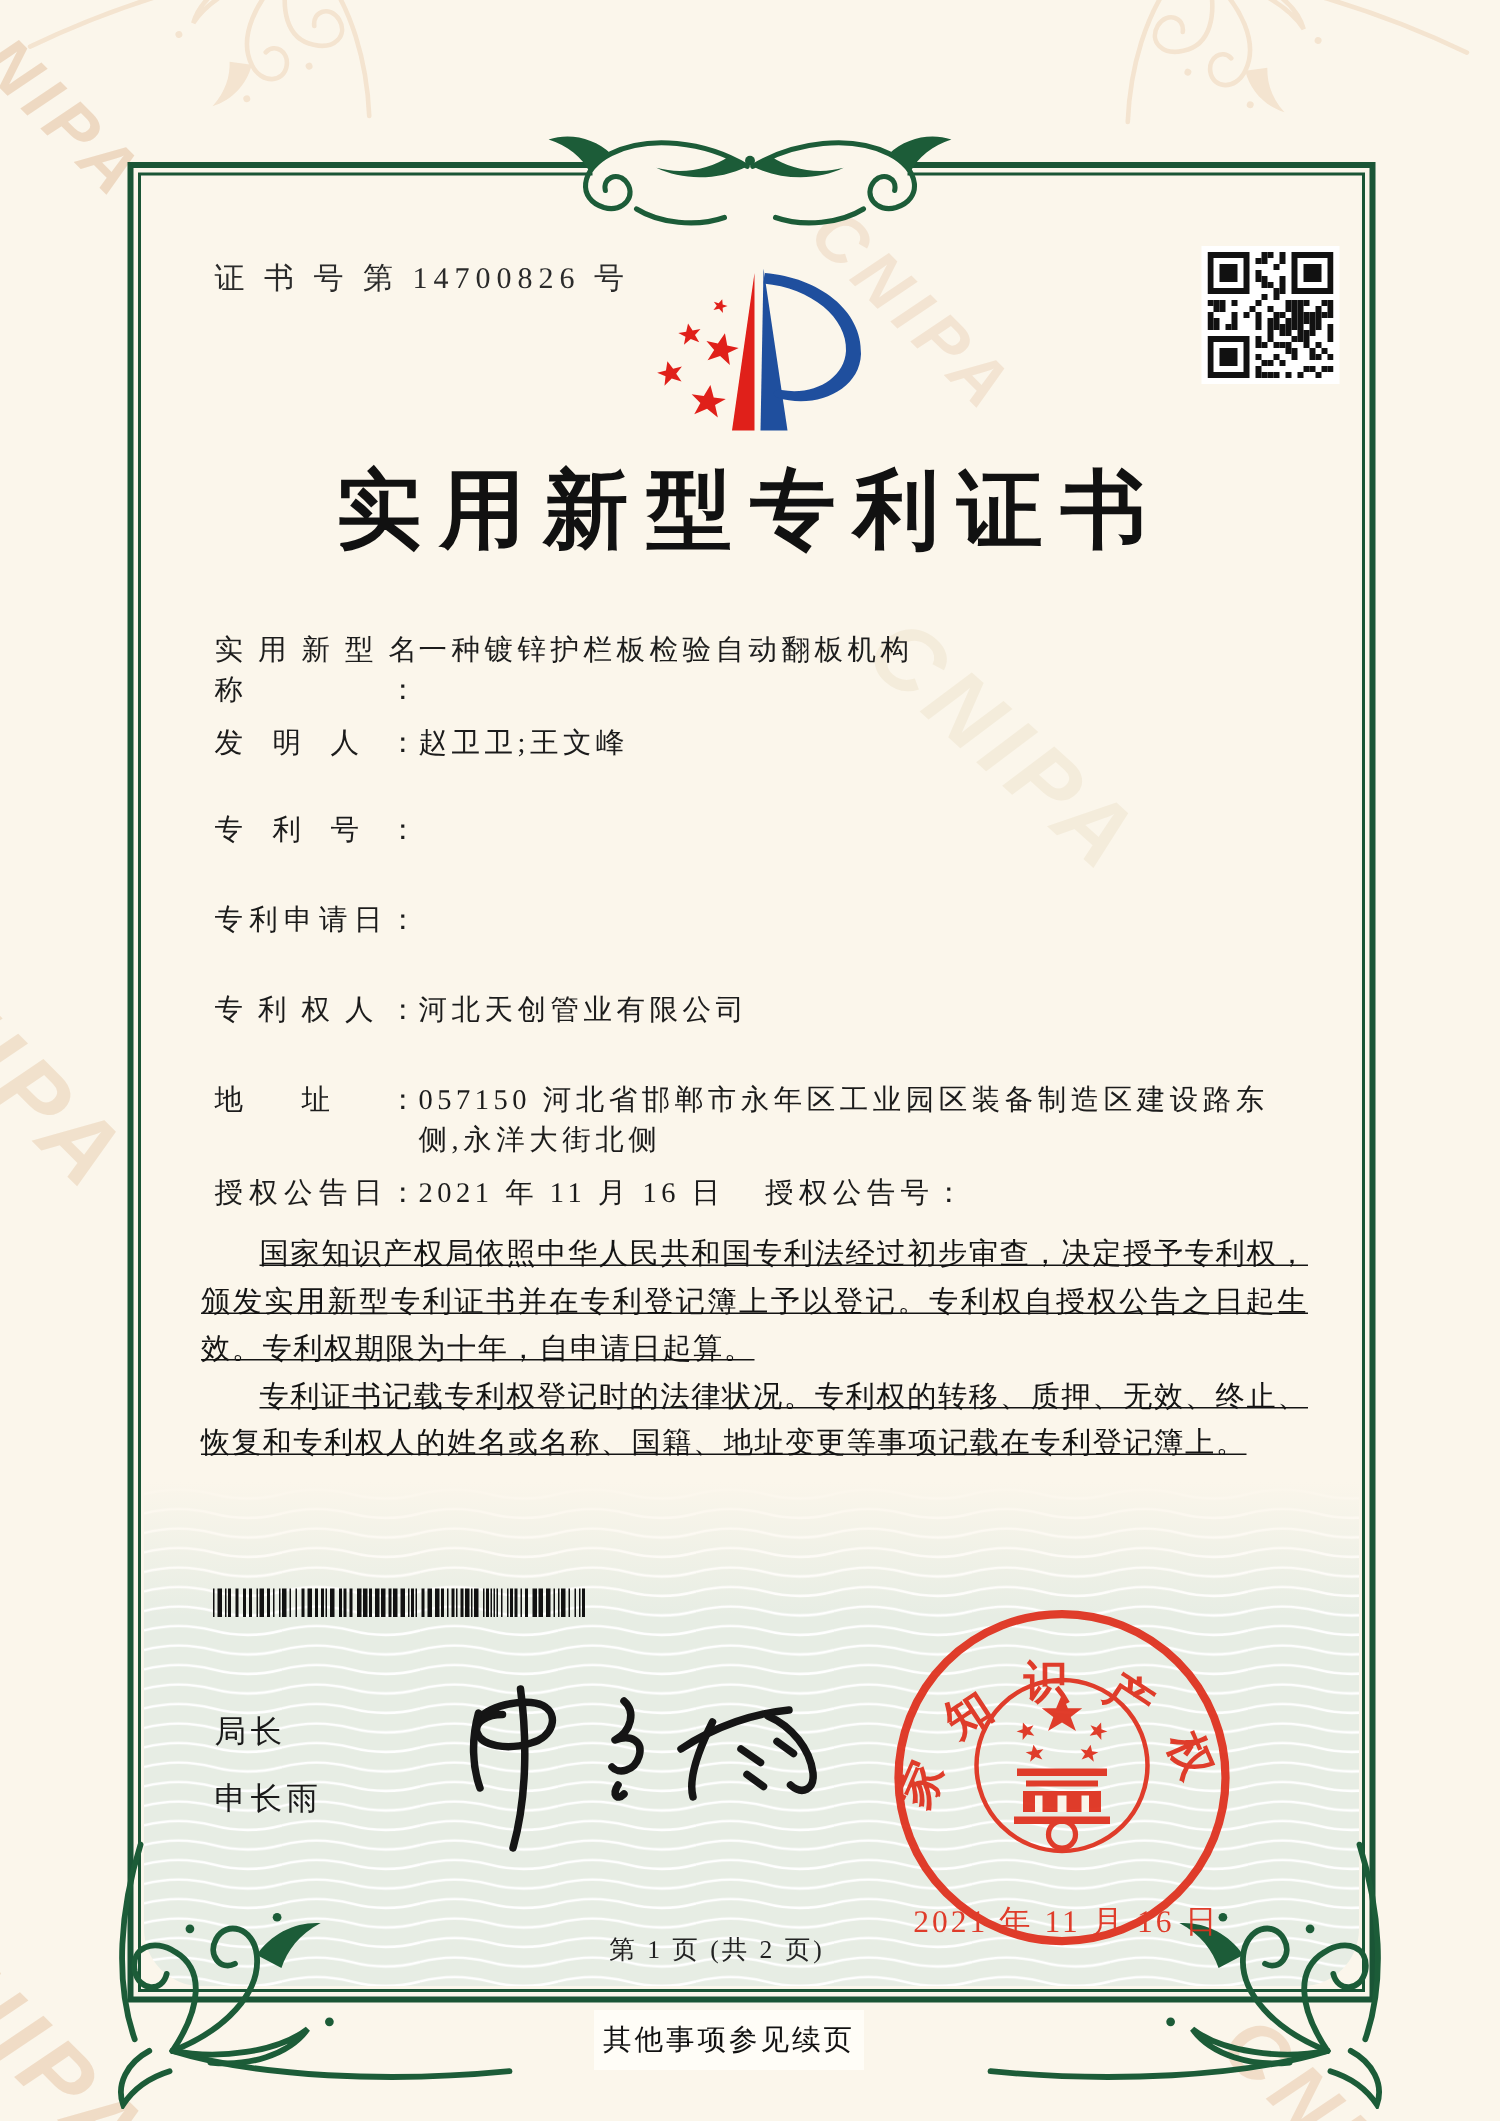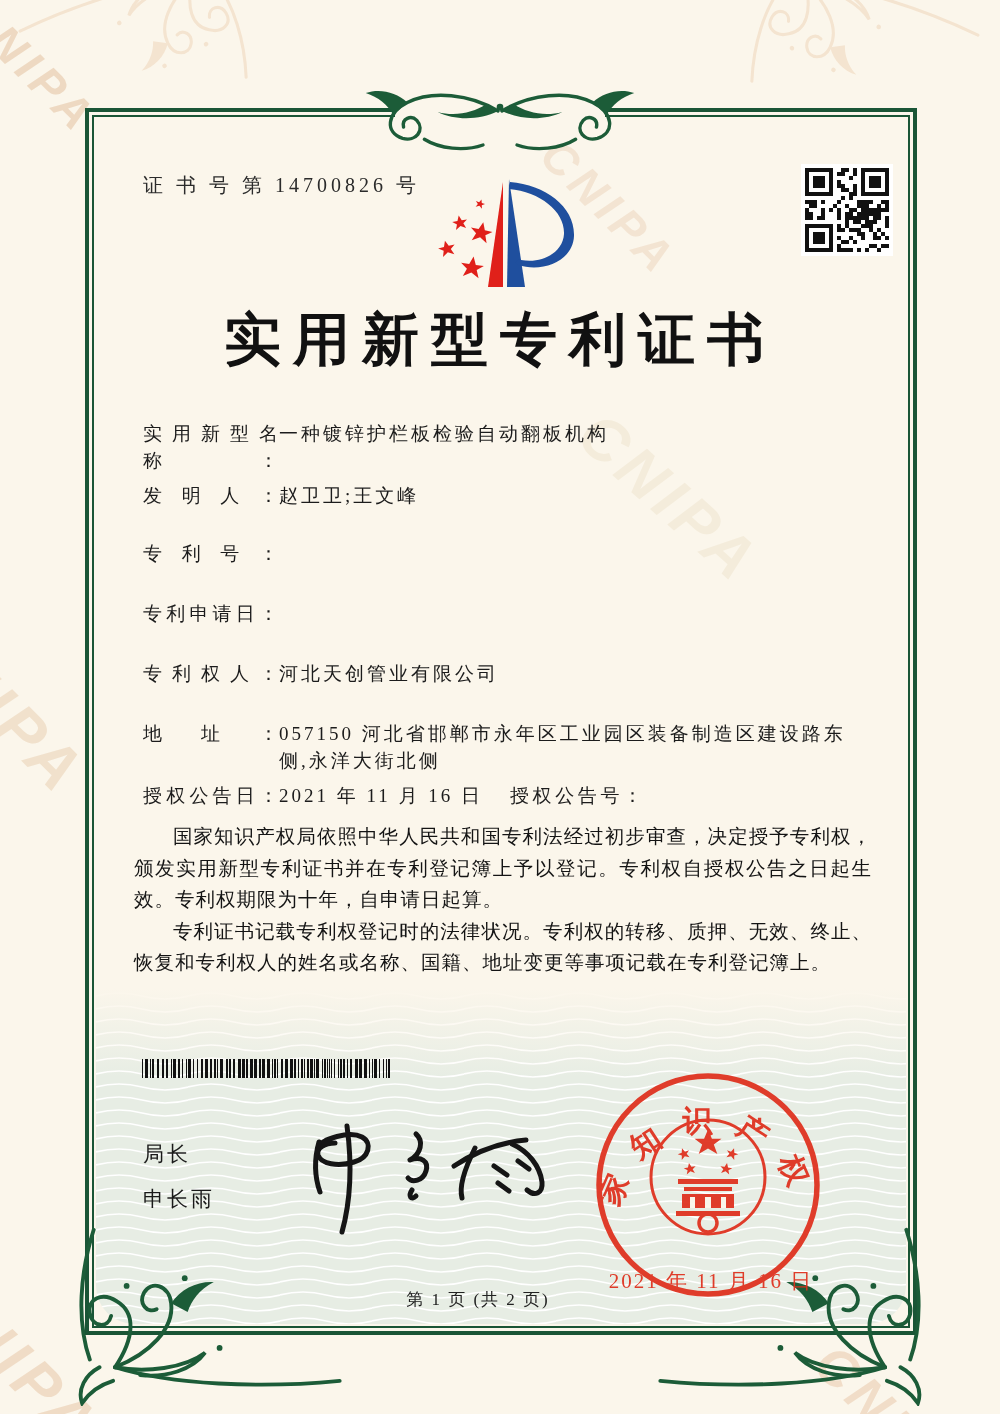--- a/index.html
+++ b/index.html
@@ -44,21 +44,21 @@
   .row{position:absolute;left:0;display:flex;line-height:27px;width:726px;}
   .lbl{width:136px;flex:none;text-align:justify;text-align-last:justify;letter-spacing:1px;}
   .val{flex:1;letter-spacing:3px;}
   .val-num{letter-spacing:2px;}
   .row7b{position:absolute;left:367px;top:362px;display:flex;line-height:27px;width:360px;}
   .row7b .lbl{width:133px;}
 
   
   .body-text{position:absolute;left:134px;top:821px;width:738px;font-size:19.5px;
              line-height:31.5px;color:#141414;text-align:justify;}
-  .body-text p{margin:0;text-indent:2em;letter-spacing:1px;}
+  .body-text p{margin:0;text-indent:2em;letter-spacing:1px;text-decoration:underline;}
 
   
   .waveband{position:absolute;left:96px;top:988px;width:810px;height:336px;
             border-radius:0 0 38px 38px;overflow:hidden;}
   .waveband svg{position:absolute;inset:0;}
   .wavefade{position:absolute;left:0;top:0;width:100%;height:90px;
             background:linear-gradient(#fbf6eb,rgba(251,246,235,0));}
 
   .barcode{position:absolute;left:142px;top:1059px;width:258px;height:19px;display:flex;}
   .barcode i{display:block;height:100%;background:#111;}
@@ -522,14 +522,15 @@
       <rect x="112" y="142" width="5" height="11" fill="#fbf6eb"></rect>
       <rect x="127" y="142" width="6" height="11" fill="#fbf6eb"></rect>
       <rect x="143" y="142" width="5" height="11" fill="#fbf6eb"></rect>
       <circle cx="130" cy="168" r="9" fill="none" stroke="#df2f1c" stroke-width="3.5"></circle>
     </g>
     <text x="133" y="233" text-anchor="middle" font-size="21" letter-spacing="2" fill="#df2f1c" font-family="'Liberation Serif',serif">2021 年 11 月 16 日</text>
   </svg>
 
   <div class="page-info">第 1 页 (共 2 页)</div>
 
+  <div class="cont-note">其他事项参见续页</div>
 
 </div>
 
 </body></html>

